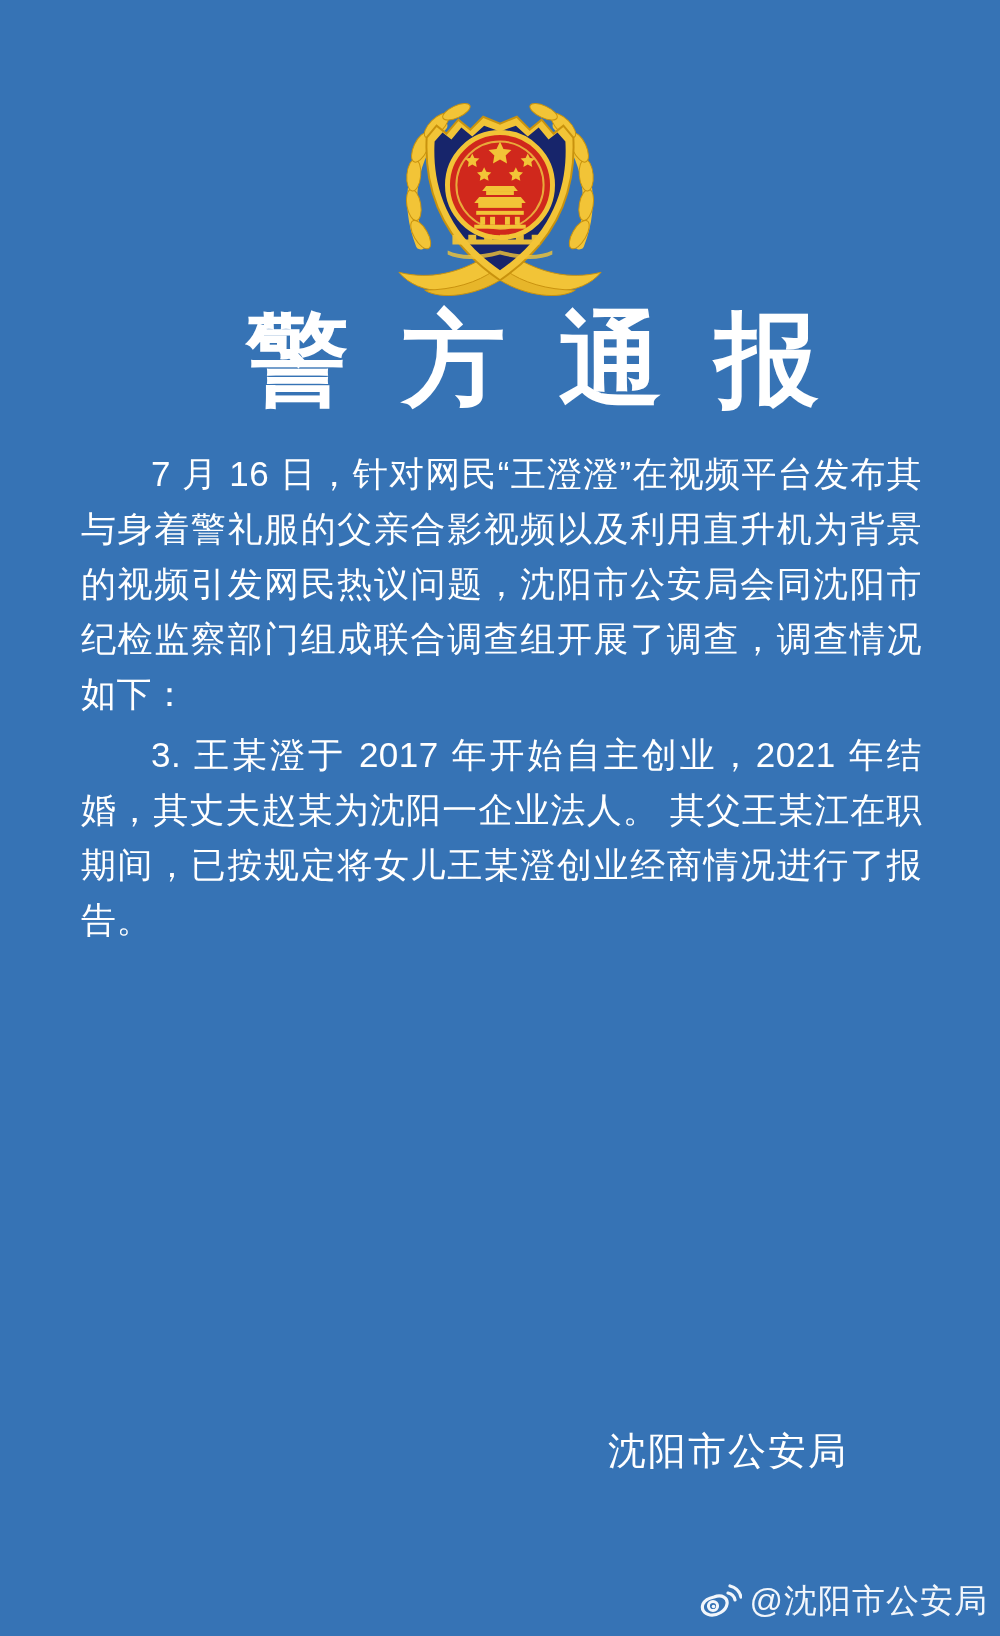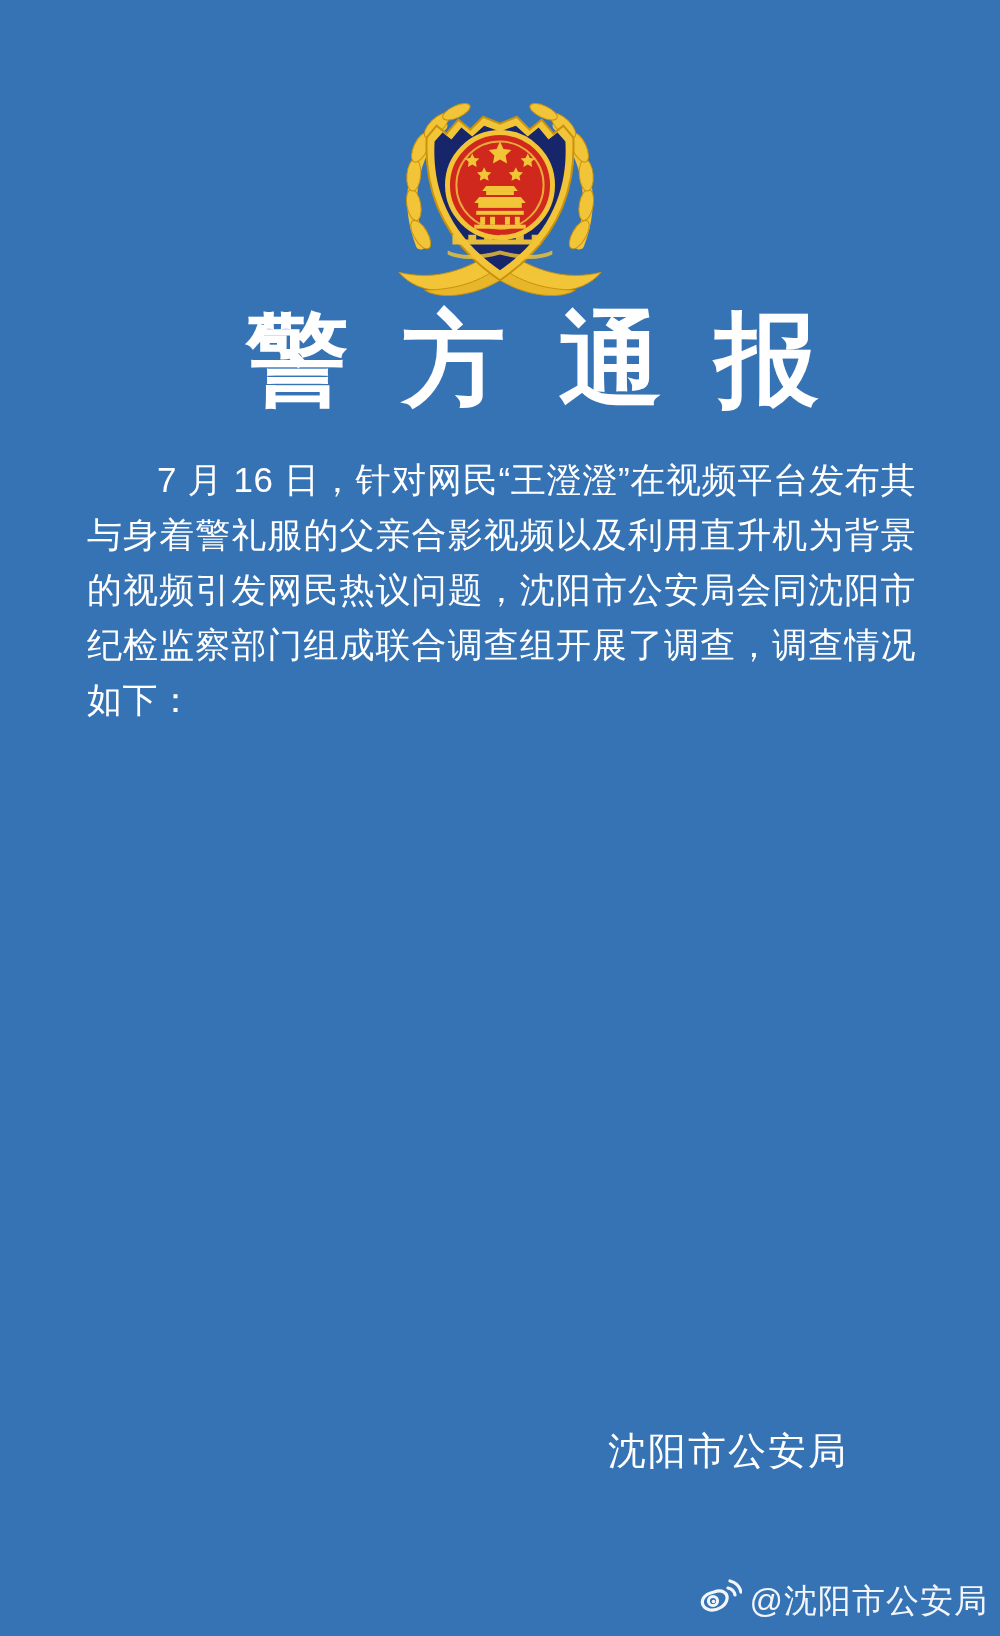--- a/index.html
+++ b/index.html
@@ -27,30 +27,30 @@
     text-indent:0.52em; 
     white-space:nowrap;
     padding-left:32px;
   }
   .content{
     position:absolute;top:440px;left:75px;right:72px;
     font-size:35px;line-height:55px;
     text-align:justify;text-justify:inter-ideograph;
     letter-spacing:0.5px;
   }
-  .content p{margin:12px;text-indent:2em;}
+  .content p{margin:6px;text-indent:2em;}
   .signature{
     position:absolute;top:1424px;right:152px;
     text-align:center;
   }
   .sig-name{font-size:38px;line-height:54px;letter-spacing:2px;}
   .sig-date{font-size:33px;line-height:48px;letter-spacing:1px;}
   .weibo{
     position:absolute;right:12px;bottom:12px;
-    display:flex;align-items:flex-start;gap:8px;
+    display:flex;align-items:center;gap:8px;
     font-size:33px;letter-spacing:1px;
     color:#F2F6FB;
   }
   .weibo svg{display:block;}
 </style>
 </head>
 <body>
 
 <div class="poster">
 
@@ -119,20 +119,21 @@
     <g fill="#F2C437">
       <path d="M62 150 h8 v5 h8 v-5 h8 v5 h8 v-5 h8 v5 h8 v-5 h8 v5 h8 v-5 h8 v5 h8 v-5 h8 v10 h-88 Z" opacity="0.95"></path>
       <path d="M66 166 c10 6 26 6 44 0 c18 6 34 6 44 0 v4 c-10 6 -26 6 -44 0 c-18 6 -34 6 -44 0 Z" opacity="0.8" transform="translate(-22 0) scale(1.2 1)"></path>
     </g>
   </svg>
 
   <div class="title">警方通报</div>
 
   <div class="content">
     <p>7 月 16 日，针对网民“王澄澄”在视频平台发布其与身着警礼服的父亲合影视频以及利用直升机为背景的视频引发网民热议问题，沈阳市公安局会同沈阳市纪检监察部门组成联合调查组开展了调查，调查情况如下：</p>
+    <p>3. 王某澄于 2017 年开始自主创业，2021 年结婚，其丈夫赵某为沈阳一企业法人。 其父王某江在职期间，已按规定将女儿王某澄创业经商情况进行了报告。</p>
   </div>
 
   <div class="signature">
     <div class="sig-name">沈阳市公安局</div>
   </div>
 
   <div class="weibo">
     <svg width="42" height="36" viewBox="0 0 42 36" aria-hidden="true">
       <path d="M14 13 C22 10 28 14 27 20 C26 27 17 32 10 31 C4 30 1 25 3 20 C5 16 9 14 14 13 Z" fill="none" stroke="#F2F6FB" stroke-width="3.2"></path>
       <circle cx="13" cy="22" r="4.6" fill="none" stroke="#F2F6FB" stroke-width="3"></circle>

